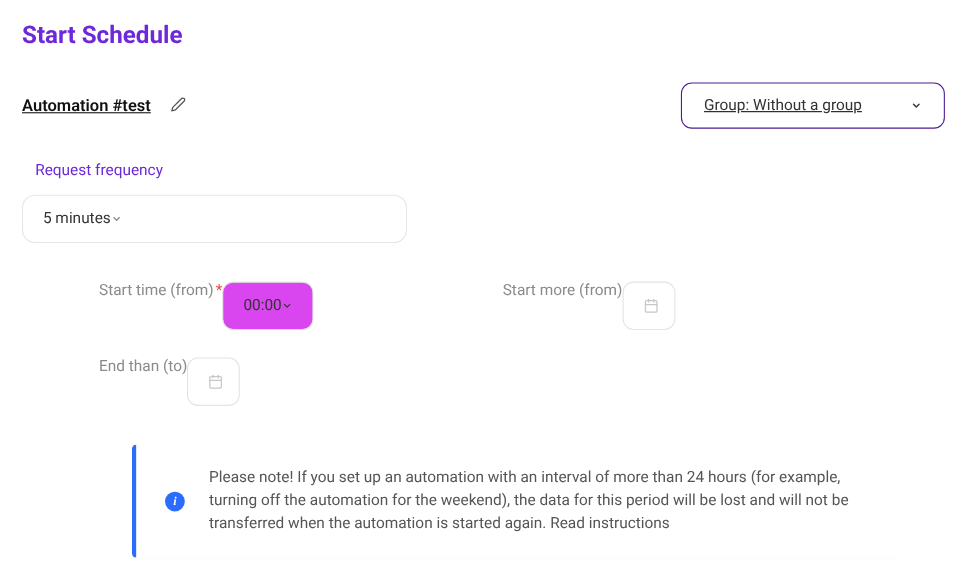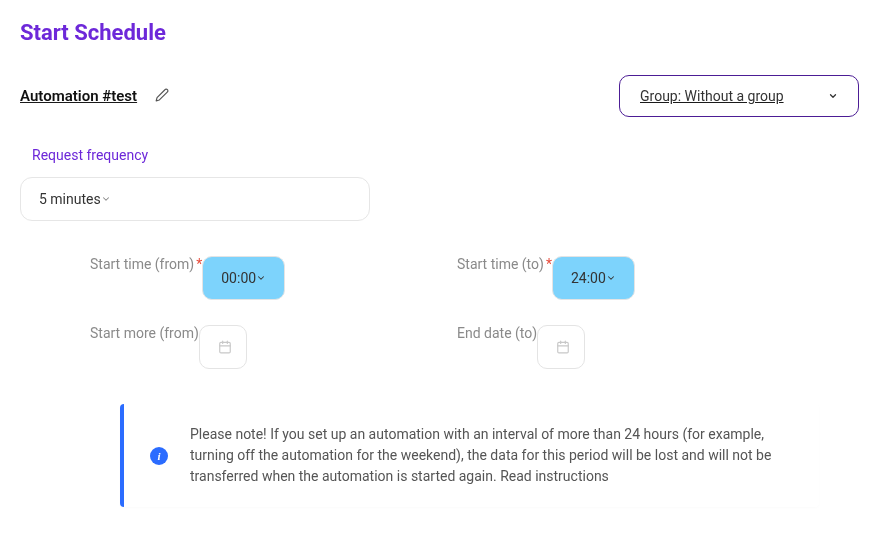--- a/index.html
+++ b/index.html
@@ -107,21 +107,21 @@
     .select-input {
       border: 1px solid #e4e4e4;
       border-radius: 10px;
       padding: 12px 18px;
       display: flex;
       justify-content: space-between;
       align-items: center;
       cursor: pointer;
       font-size: 14px;
       color: #333;
-      background: #7dd3fc;
+      background: #d946ef;
       min-height: 44px;
     }
     .date-input {
       border: 1px solid #e4e4e4;
       border-radius: 10px;
       padding: 12px 14px 12px 18px;
       display: flex;
       justify-content: space-between;
       align-items: center;
       cursor: pointer;
@@ -208,47 +208,36 @@
       <span>Start time (from)</span><span class="required">*</span>
     </div>
     <div class="select-input">
       <span>00:00</span>
       <svg class="chevron-down" viewBox="0 0 24 24" fill="none" stroke="currentColor" stroke-width="2.5" stroke-linecap="round" stroke-linejoin="round">
         <polyline points="6 9 12 15 18 9"></polyline>
       </svg>
     </div>
   </div>
 
-  <div class="field-group">
-    <div class="field-label">
-      <span>Start time (to)</span><span class="required">*</span>
-    </div>
-    <div class="select-input">
-      <span>24:00</span>
-      <svg class="chevron-down" viewBox="0 0 24 24" fill="none" stroke="currentColor" stroke-width="2.5" stroke-linecap="round" stroke-linejoin="round">
-        <polyline points="6 9 12 15 18 9"></polyline>
-      </svg>
-    </div>
-  </div>
 
   <div class="field-group">
     <div class="field-label">Start more (from)</div>
     <div class="date-input">
       <span class="value"></span>
       <svg class="calendar-icon" viewBox="0 0 24 24" fill="none" stroke="currentColor" stroke-width="2" stroke-linecap="round" stroke-linejoin="round">
         <rect x="3" y="4" width="18" height="18" rx="2" ry="2"></rect>
         <line x1="16" y1="2" x2="16" y2="6"></line>
         <line x1="8" y1="2" x2="8" y2="6"></line>
         <line x1="3" y1="10" x2="21" y2="10"></line>
       </svg>
     </div>
   </div>
 
   <div class="field-group">
-    <div class="field-label">End date (to)</div>
+    <div class="field-label">End than (to)</div>
     <div class="date-input">
       <span class="value"></span>
       <svg class="calendar-icon" viewBox="0 0 24 24" fill="none" stroke="currentColor" stroke-width="2" stroke-linecap="round" stroke-linejoin="round">
         <rect x="3" y="4" width="18" height="18" rx="2" ry="2"></rect>
         <line x1="16" y1="2" x2="16" y2="6"></line>
         <line x1="8" y1="2" x2="8" y2="6"></line>
         <line x1="3" y1="10" x2="21" y2="10"></line>
       </svg>
     </div>
   </div>

